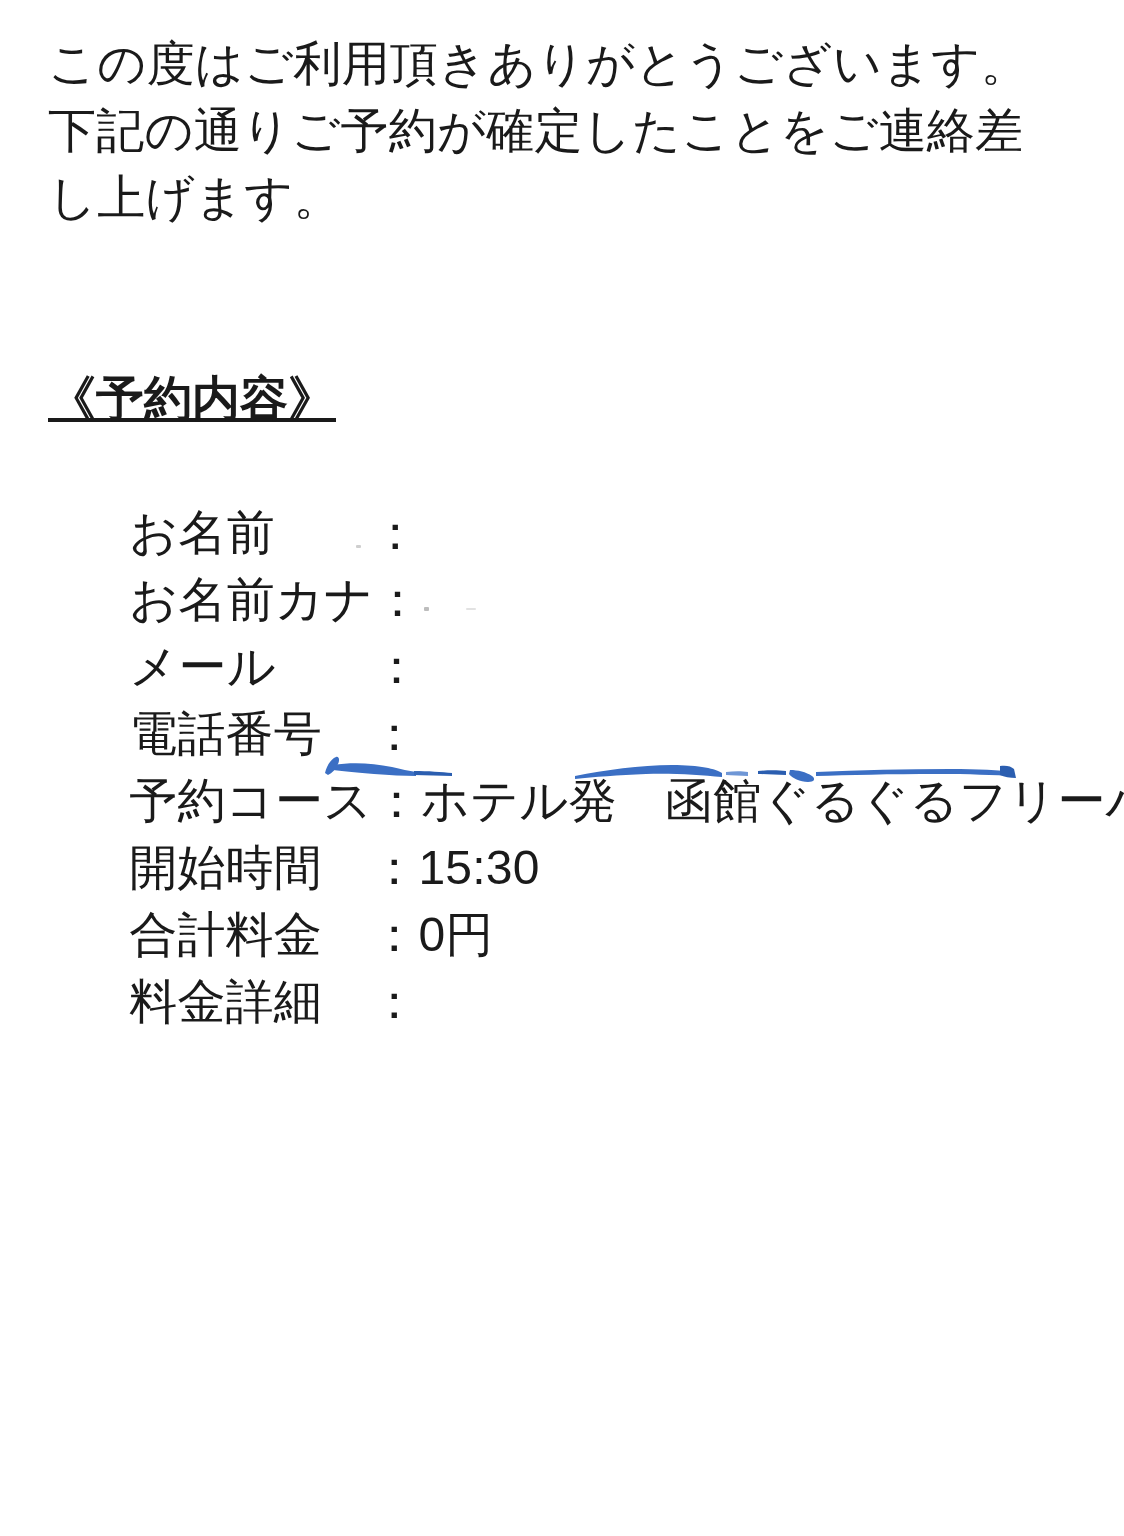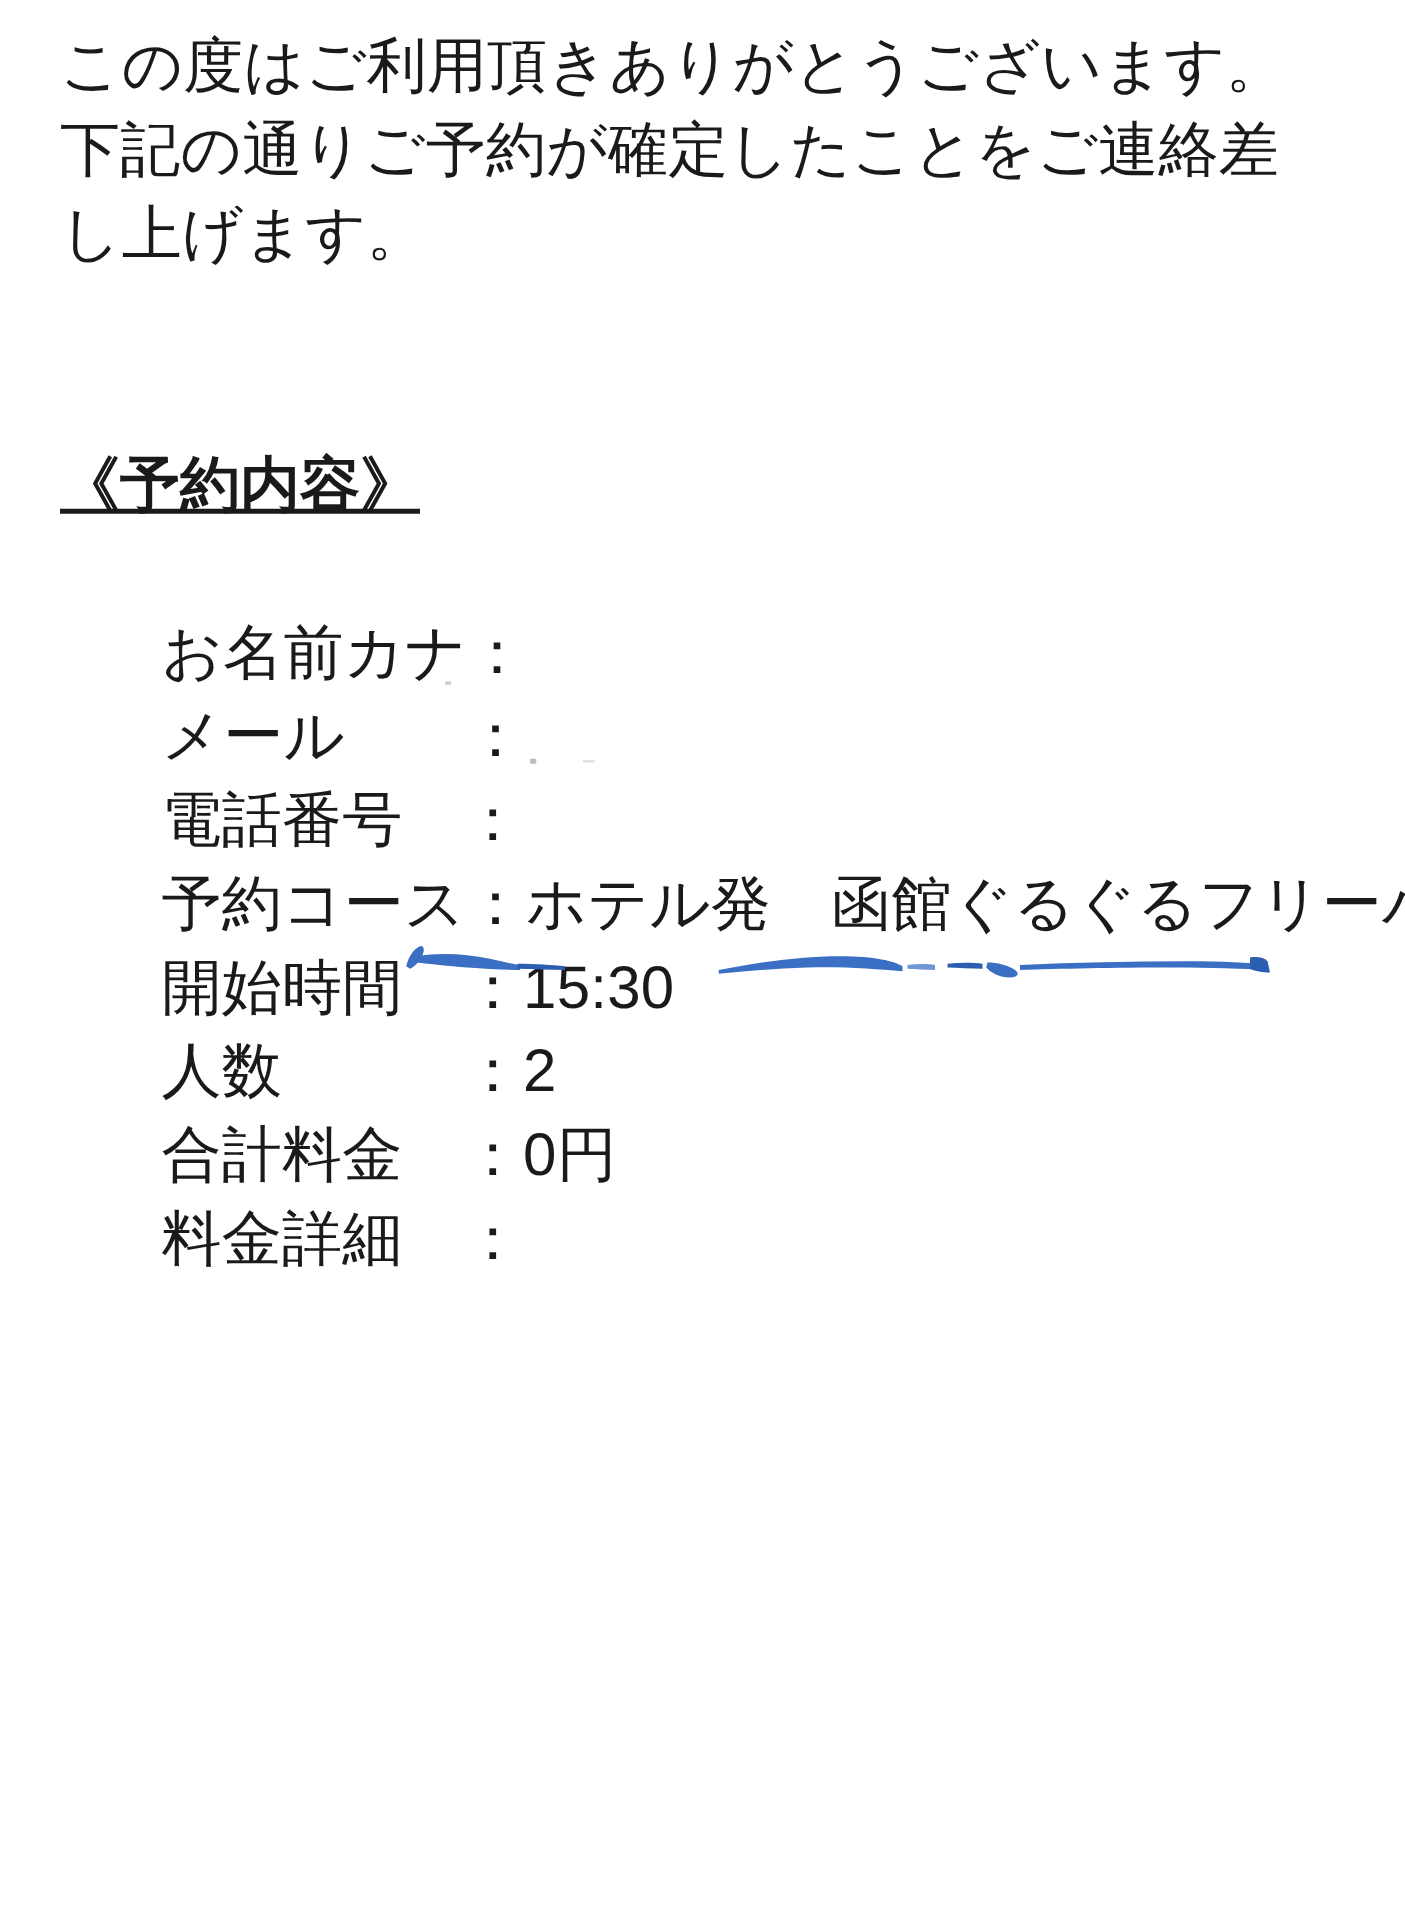--- a/index.html
+++ b/index.html
@@ -16,21 +16,21 @@
     color: #1a1a1a;
     -webkit-font-smoothing: antialiased;
   }
 
   #document-page {
     position: relative;
     width: 1124px;
     height: 1536px;
     background: #ffffff;
     box-sizing: border-box;
-    padding: 20px 60px 0 48px;
+    padding: 30px 60px 0 48px;
   }
 
   .para {
     font-size: 48px;
     line-height: 67px;
     letter-spacing: 0.2px;
     white-space: pre-wrap;
     word-break: break-all;
     margin: 0;
     max-width: 1010px;
@@ -110,20 +110,23 @@
 
   <div class="spacer-line"></div>
 
 
   <div class="spacer-line"></div>
 
   <h2 class="section-heading">《予約内容》</h2>
 
   <div class="detail-block">
 
+    <div class="detail-row">
+      <span class="row-label">お名前　　</span><span class="row-colon">：</span><span class="row-value"></span>
+    </div>
 
     <div class="detail-row">
       <span class="row-label">お名前カナ</span><span class="row-colon">：</span><span class="row-value"></span>
     </div>
 
     <div class="detail-row">
       <span class="row-label">メール　　</span><span class="row-colon">：</span><span class="row-value"></span>
     </div>
 
     <div class="detail-row">
@@ -132,23 +135,20 @@
 
 
     <div class="detail-row">
       <span class="row-label">予約コース</span><span class="row-colon">：</span><span class="row-value">ホテル発　函館ぐるぐるフリーバス</span>
     </div>
 
     <div class="detail-row">
       <span class="row-label">開始時間　</span><span class="row-colon">：</span><span class="row-value">15:30</span>
     </div>
 
-    <div class="detail-row">
-      <span class="row-label">人数　　　</span><span class="row-colon">：</span><span class="row-value">2</span>
-    </div>
 
     <div class="detail-row">
       <span class="row-label">合計料金　</span><span class="row-colon">：</span><span class="row-value">0円</span>
     </div>
 
     <div class="detail-row">
       <span class="row-label">料金詳細　</span><span class="row-colon">：</span><span class="row-value"></span>
     </div>
 
 

